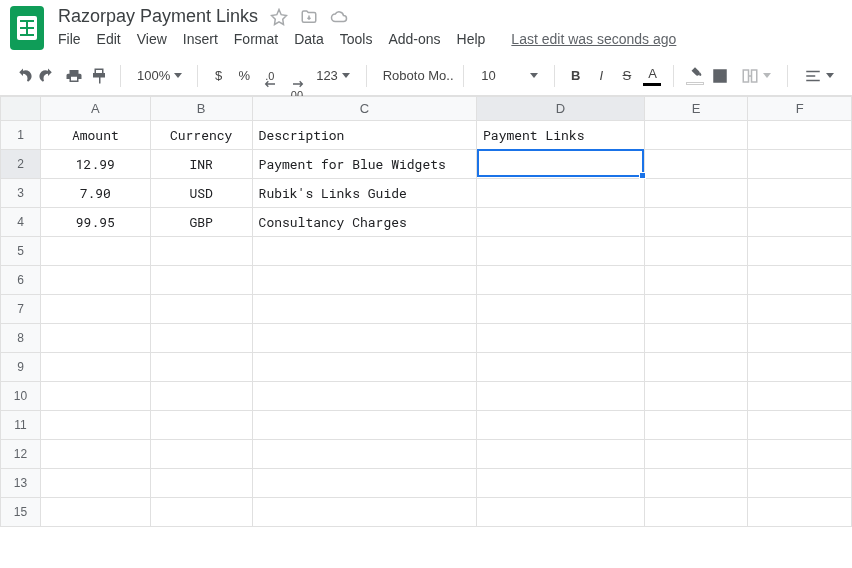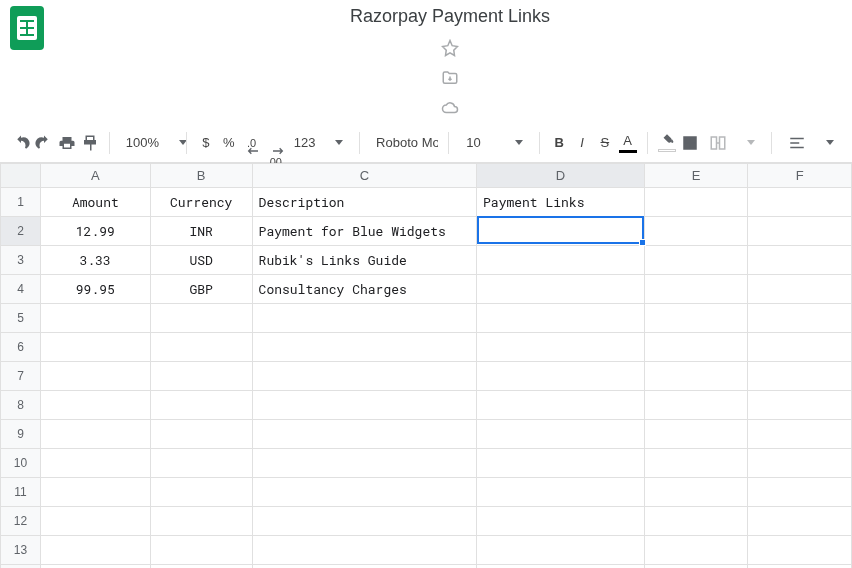--- a/index.html
+++ b/index.html
@@ -9,34 +9,34 @@
   .topbar { display: flex; align-items: flex-start; padding: 6px 10px 0 10px; }
   .logo { width: 34px; height: 44px; background: #0f9d58; border-radius: 4px; position: relative; margin-right: 14px; flex: none; }
   .logo:before { content: ""; position: absolute; left: 7px; top: 10px; width: 20px; height: 24px; background: #fff; border-radius: 2px; }
   .logo:after { content: ""; position: absolute; left: 10px; top: 14px; width: 14px; height: 16px;
     background:
       linear-gradient(#0f9d58,#0f9d58) 0 0/100% 2px no-repeat,
       linear-gradient(#0f9d58,#0f9d58) 0 7px/100% 2px no-repeat,
       linear-gradient(#0f9d58,#0f9d58) 0 14px/100% 2px no-repeat,
       linear-gradient(#0f9d58,#0f9d58) 6px 0/2px 100% no-repeat; }
   .title-area { flex: 1; }
-  .title-row { display: flex; align-items: center; gap: 12px; flex-direction: column; }
+  .title-row { display: flex; align-items: center; gap: 12px; }
   .doc-title { font-size: 18px; color: #3c4043; }
   .title-icon { width: 18px; height: 18px; opacity: .55; }
   .title-icon svg { width: 100%; height: 100%; }
   .menu-row { display: flex; align-items: center; gap: 16px; margin-top: 4px; font-size: 14px; color: #3c4043; }
   .menu-item { cursor: pointer; }
   .last-edit { text-decoration: underline; color: #5f6368; margin-left: 10px; }
 
   
   .toolbar { display: flex; align-items: center; height: 40px; padding: 0 12px; border-bottom: 1px solid #e0e0e0; margin-top: 6px; gap: 4px; font-size: 13px; color: #444; }
   .tbtn { width: 26px; height: 26px; display: flex; align-items: center; justify-content: center; border-radius: 4px; cursor: pointer; }
   .tbtn svg { width: 18px; height: 18px; fill: #5f6368; }
   .sep { width: 1px; height: 22px; background: #e0e0e0; margin: 0 6px; }
-  .drop { display: flex; align-items: center; gap: 20px; padding: 0 6px; height: 26px; border-radius: 4px; cursor: pointer; }
+  .drop { display: flex; align-items: center; gap: 4px; padding: 0 6px; height: 26px; border-radius: 4px; cursor: pointer; }
   .drop .caret, .caret { width: 0; height: 0; border-left: 4px solid transparent; border-right: 4px solid transparent; border-top: 5px solid #5f6368; }
   .zoom { width: 56px; }
   .font { width: 90px; overflow: hidden; white-space: nowrap; }
   .size { width: 34px; justify-content: center; border: 1px solid transparent; }
   .color-underline { display: inline-block; width: 18px; height: 3px; margin-top: 2px; }
 
   
   .sheet { position: relative; width: 100%; }
   .grid { border-collapse: collapse; table-layout: fixed; }
   .grid th, .grid td { border: 1px solid #e0e0e0; height: 29px; padding: 0 6px; font-variant-numeric: tabular-nums; }
@@ -75,20 +75,32 @@
             <path d="M3 6a2 2 0 012-2h4l2 2h8a2 2 0 012 2v9a2 2 0 01-2 2H5a2 2 0 01-2-2V6z"></path>
             <path d="M12 10v5m0 0l-2-2m2 2l2-2"></path>
           </svg>
       </span>
       <span class="title-icon">
         <svg viewBox="0 0 24 24" fill="none" stroke="#5f6368" stroke-width="2">
             <path d="M7 18a5 5 0 010-10 6 6 0 0111 2 4 4 0 010 8H7z"></path>
           </svg>
       </span>
     </div>
+    <div class="menu-row">
+      <span class="menu-item">File</span>
+      <span class="menu-item">Edit</span>
+      <span class="menu-item">View</span>
+      <span class="menu-item">Insert</span>
+      <span class="menu-item">Format</span>
+      <span class="menu-item">Data</span>
+      <span class="menu-item">Tools</span>
+      <span class="menu-item">Add-ons</span>
+      <span class="menu-item">Help</span>
+      <span class="last-edit">Last edit was seconds ago</span>
+    </div>
   </div>
 </div>
 
 <div class="toolbar">
   <div class="tbtn">
       <svg viewBox="0 0 24 24">
         <path d="M12 5V2L7 7l5 5V9c3 0 6 2 6 6 0 1-.2 2-.7 3l1.5 1.5A8 8 0 0012 5z"></path>
       </svg>
     </div>
   <div class="tbtn">
@@ -223,21 +235,21 @@
           <th class="active">2</th>
         <td class="mono alC">12.99</td>
         <td class="mono alC">INR</td>
         <td class="mono">Payment for Blue Widgets</td>
         <td class="mono"></td>
         <td></td>
         <td></td>
         </tr>
       <tr>
           <th>3</th>
-        <td class="mono alC">3.33</td>
+        <td class="mono alC">7.90</td>
         <td class="mono alC">USD</td>
         <td class="mono">Rubik's Links Guide</td>
         <td></td>
         <td></td>
         <td></td>
         </tr>
       <tr>
           <th>4</th>
         <td class="mono alC">99.95</td>
         <td class="mono alC">GBP</td>

